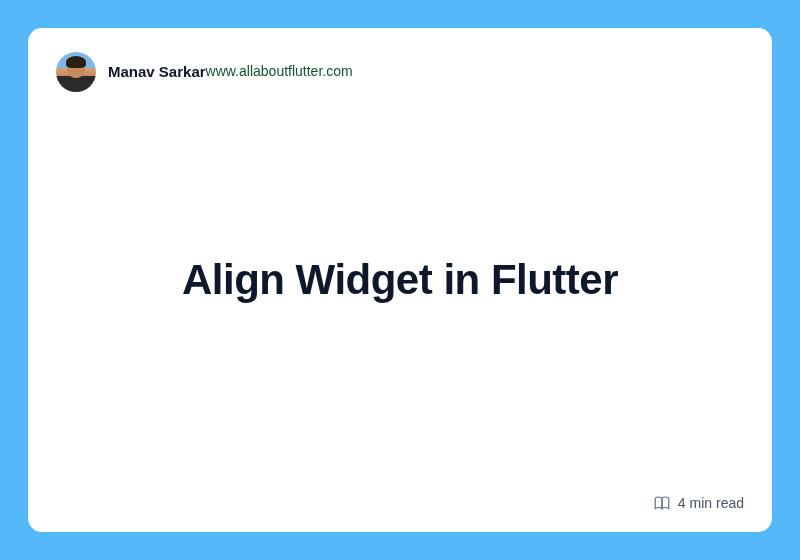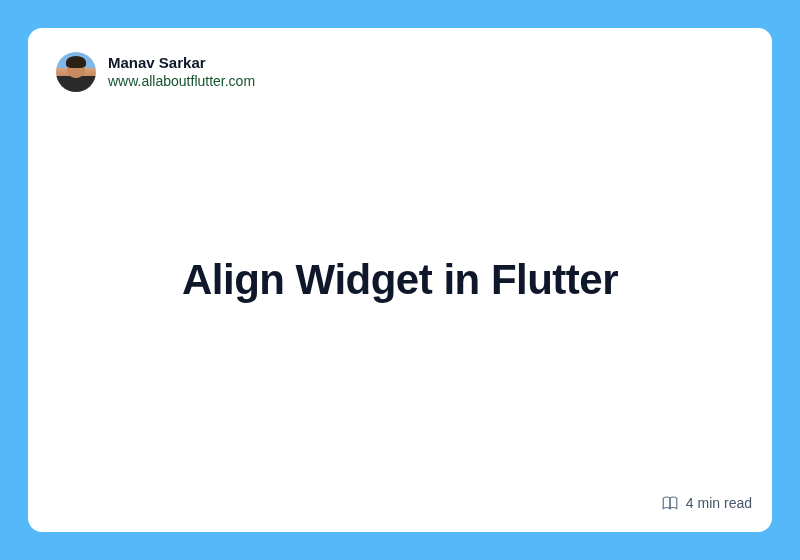--- a/index.html
+++ b/index.html
@@ -42,21 +42,21 @@
   .avatar::after {
     content: "";
     position: absolute;
     top: 4px; left: 10px;
     width: 20px; height: 12px;
     background: #2b2015;
     border-radius: 50% 50% 30% 30%;
   }
   .author-text {
     display: flex;
-    flex-direction: column;
+    flex-direction: row;
     line-height: 1.25;
   }
   .author-name {
     font-weight: 700;
     font-size: 15px;
     color: #0f172a;
   }
   .author-site {
     font-size: 14px;
     color: #14532d;
@@ -72,21 +72,21 @@
   }
   .title {
     font-size: 42px;
     font-weight: 800;
     color: #0f172a;
     text-align: center;
     letter-spacing: -0.5px;
   }
   .read-time {
     position: absolute;
-    right: 20px;
+    right: 28px;
     bottom: 20px;
     display: flex;
     align-items: center;
     gap: 7px;
     color: #475569;
     font-size: 14px;
   }
   .book-icon {
     width: 18px;
     height: 18px;

